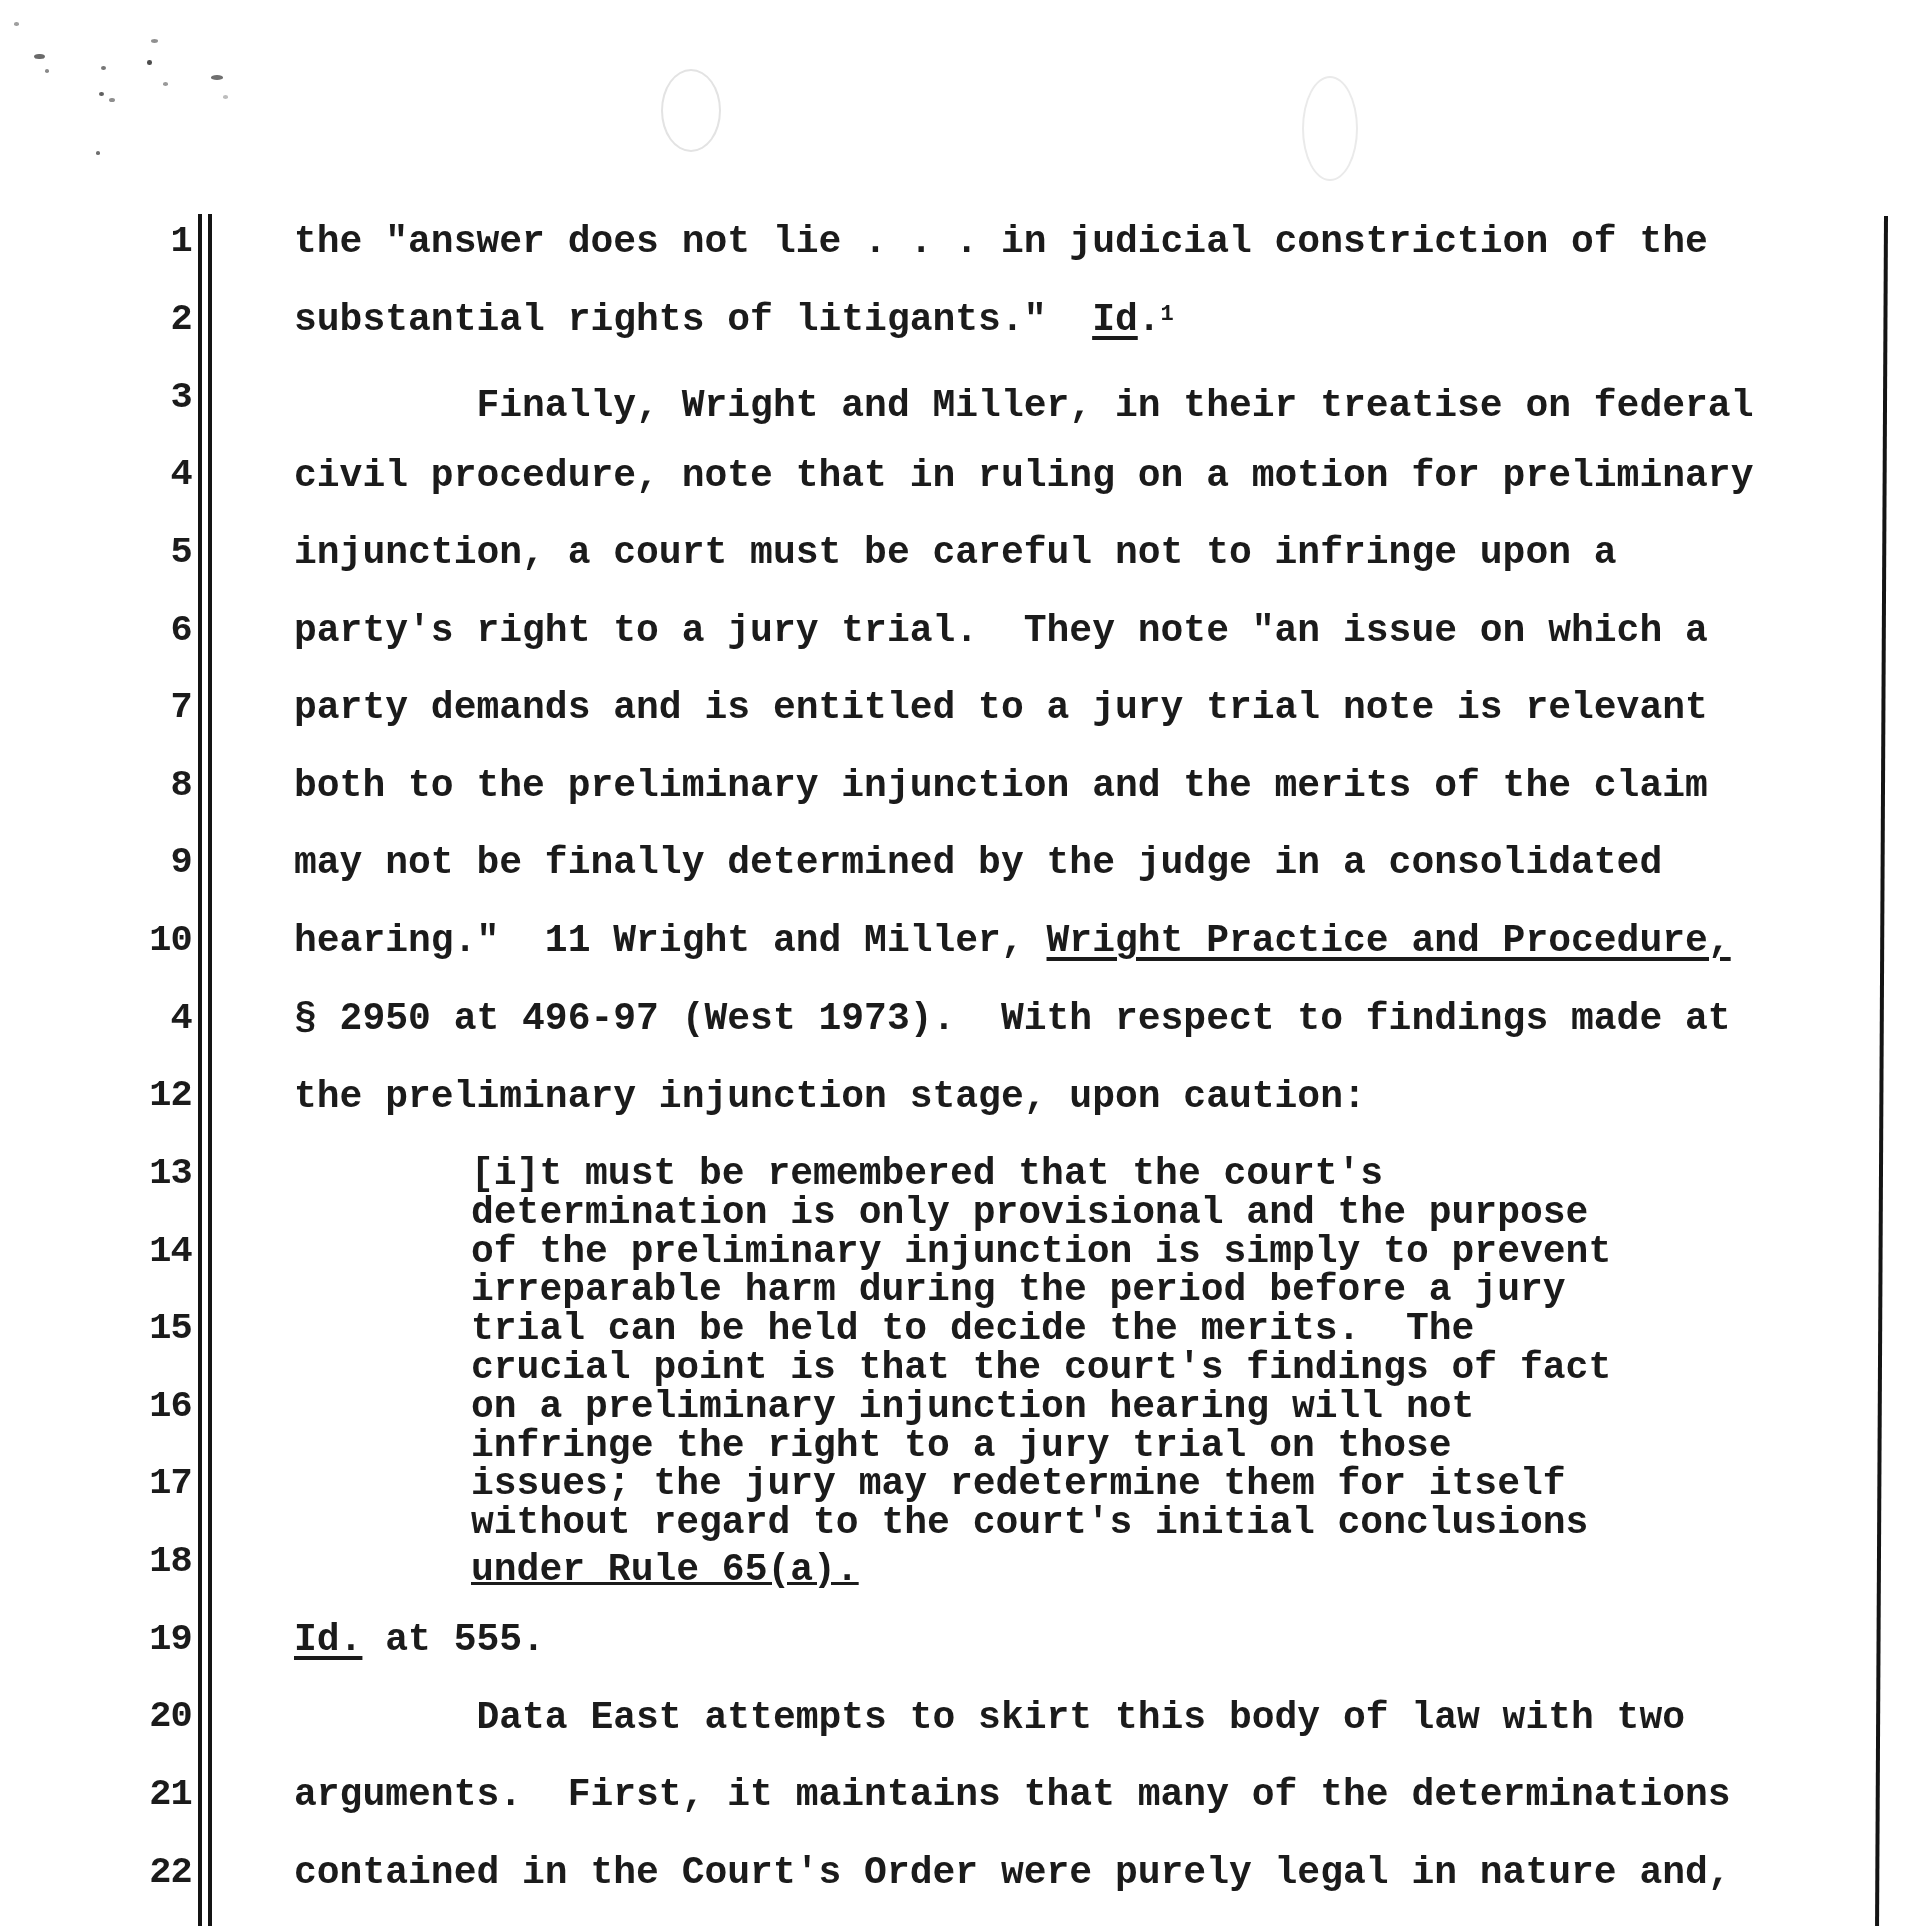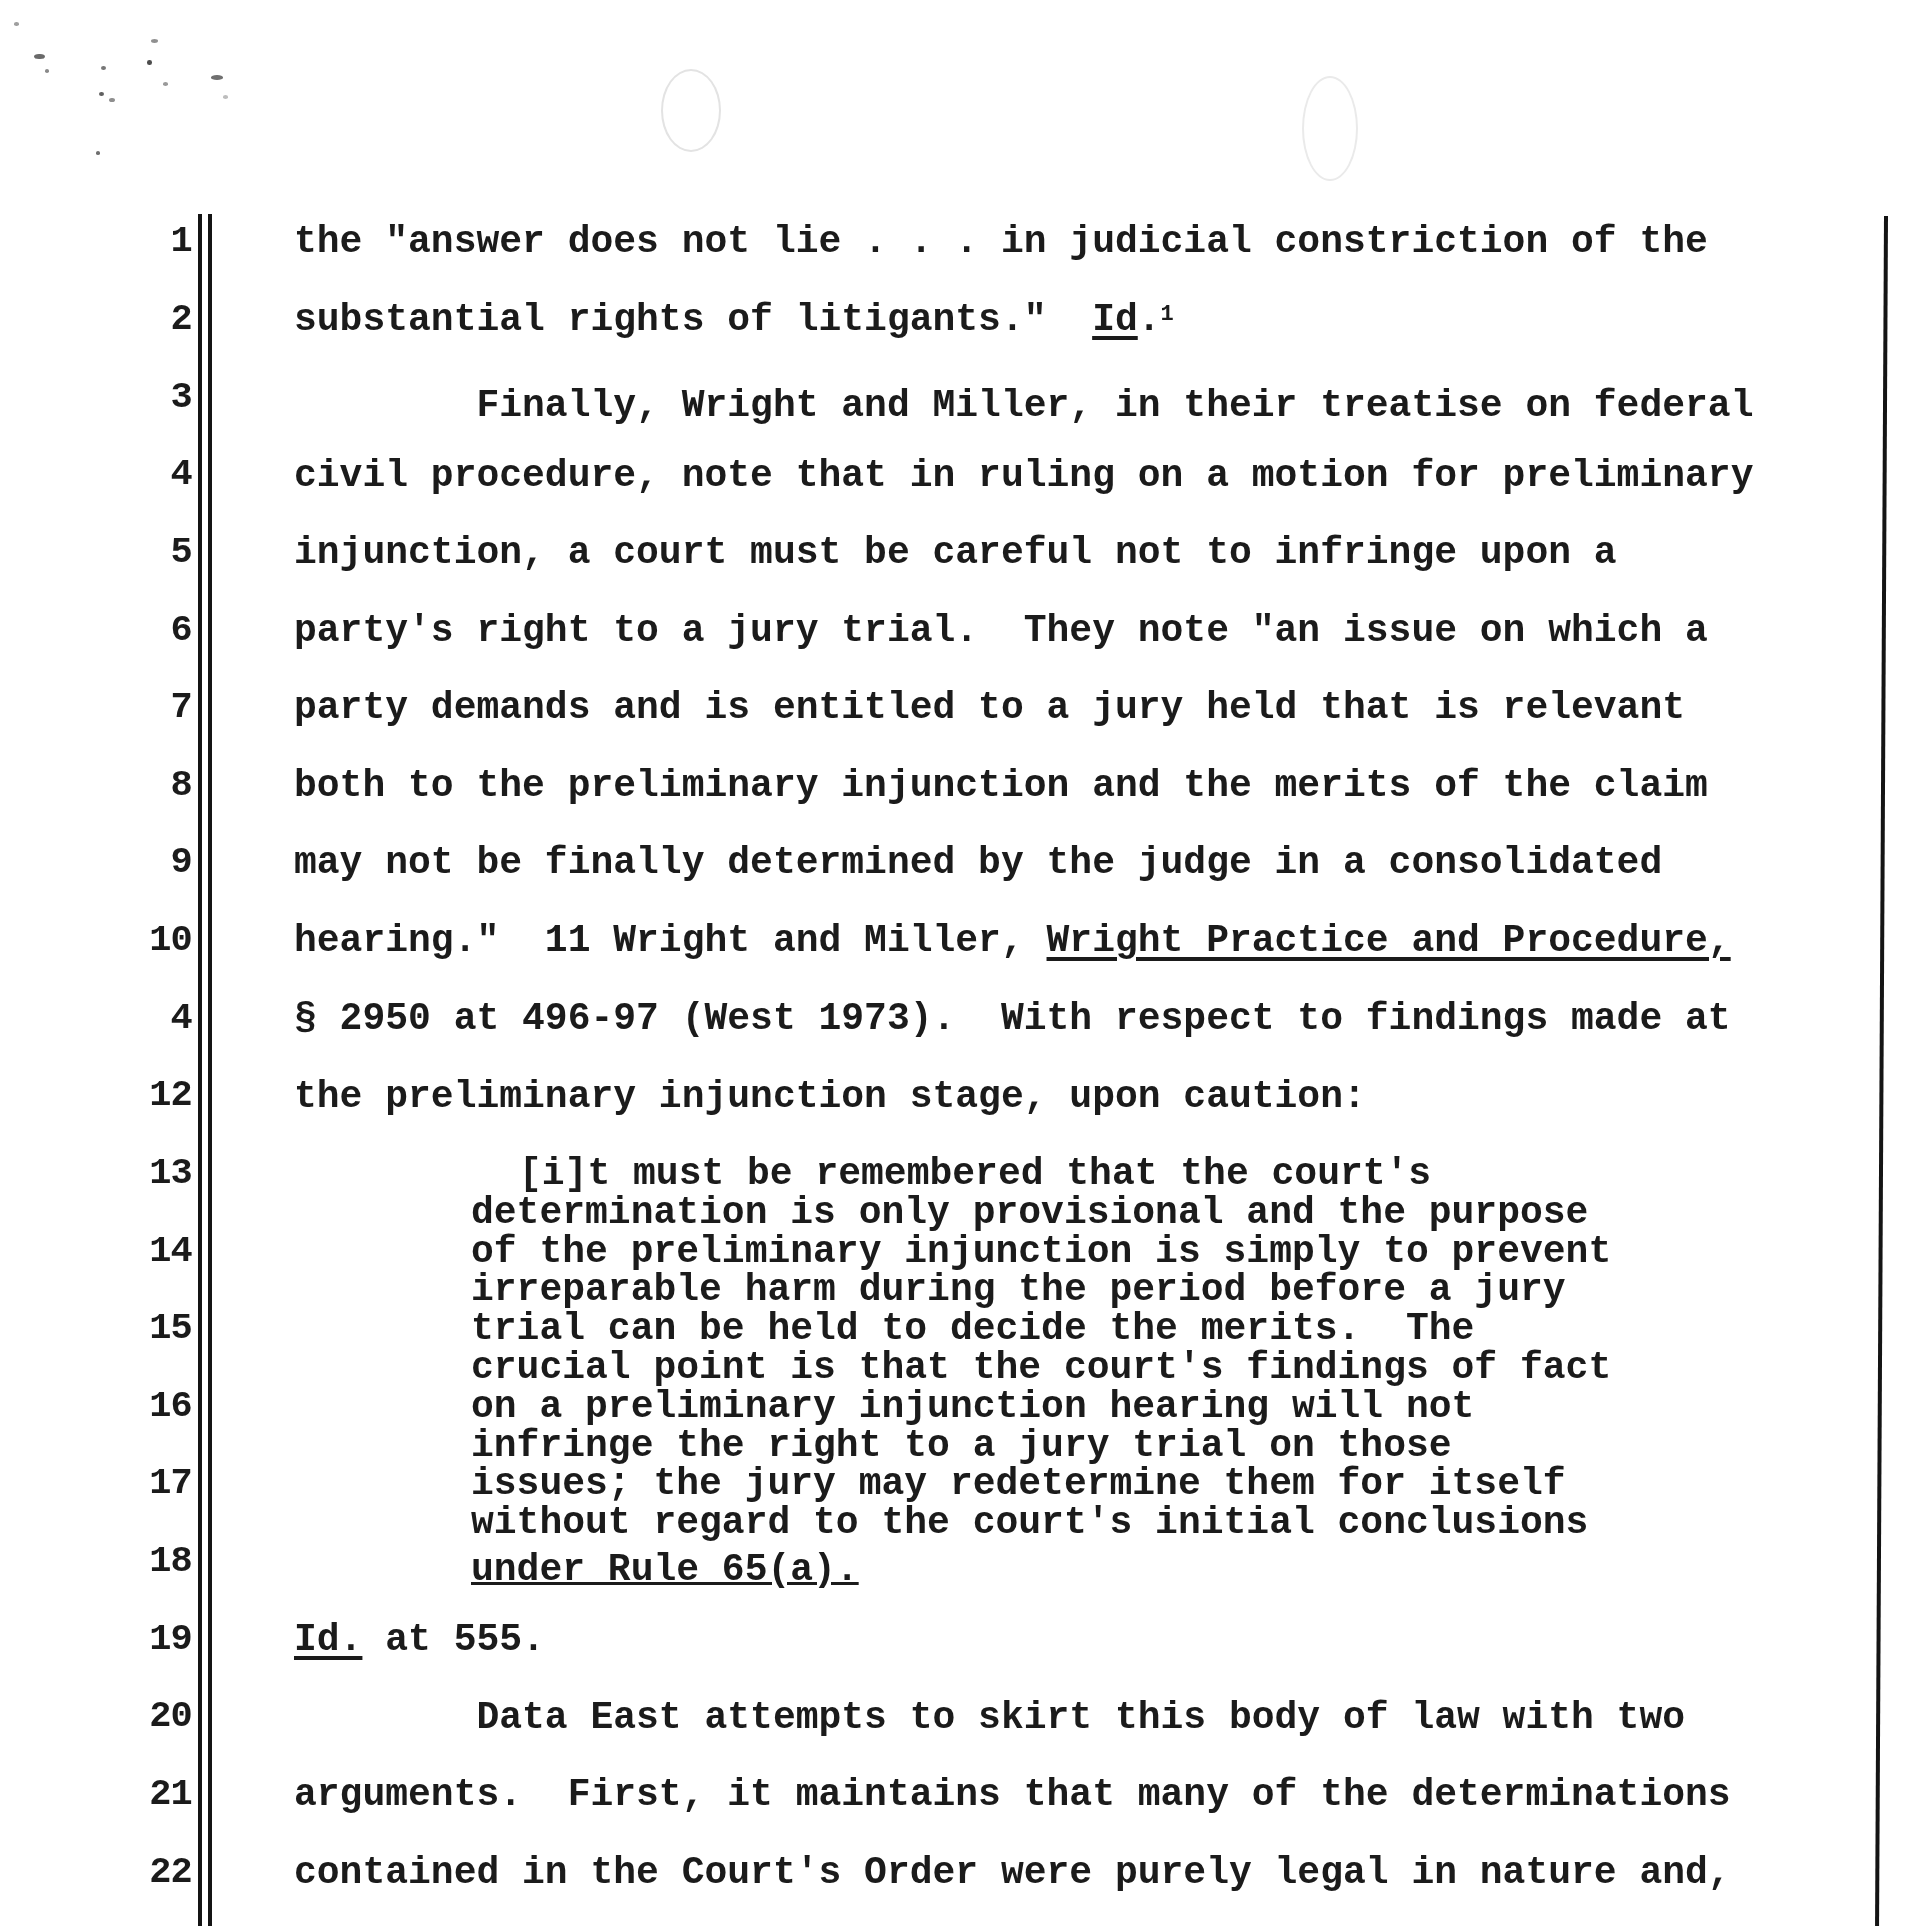--- a/index.html
+++ b/index.html
@@ -106,27 +106,27 @@
       <div class="lineno" style="top: 1924px;">23</div>
     </div>
 
   <div>
       <div class="tline main" style="top: 216px; left: 294px;"><span>the "answer does not lie . . . in judicial constriction of the</span></div>
       <div class="tline main" style="top: 294px; left: 294px;"><span>substantial rights of litigants."  </span><span class="u">Id</span><span>.</span><span class="sup">1</span></div>
       <div class="tline main" style="top: 380px; left: 294px;"><span>        Finally, Wright and Miller, in their treatise on federal</span></div>
       <div class="tline main" style="top: 450px; left: 294px;"><span>civil procedure, note that in ruling on a motion for preliminary</span></div>
       <div class="tline main" style="top: 527px; left: 294px;"><span>injunction, a court must be careful not to infringe upon a</span></div>
       <div class="tline main" style="top: 605px; left: 294px;"><span>party's right to a jury trial.  They note "an issue on which a</span></div>
-      <div class="tline main" style="top: 682px; left: 294px;"><span>party demands and is entitled to a jury held that is relevant</span></div>
+      <div class="tline main" style="top: 682px; left: 294px;"><span>party demands and is entitled to a jury trial note is relevant</span></div>
       <div class="tline main" style="top: 760px; left: 294px;"><span>both to the preliminary injunction and the merits of the claim</span></div>
       <div class="tline main" style="top: 837px; left: 294px;"><span>may not be finally determined by the judge in a consolidated</span></div>
       <div class="tline main" style="top: 915px; left: 294px;"><span>hearing."  11 Wright and Miller, </span><span class="u">Wright Practice and Procedure,</span></div>
       <div class="tline main" style="top: 993px; left: 294px;"><span>§ 2950 at 496-97 (West 1973).  With respect to findings made at</span></div>
       <div class="tline main" style="top: 1071px; left: 294px;"><span>the preliminary injunction stage, upon caution:</span></div>
-      <div class="tline quote" style="top: 1148px; left: 471px; margin-left: 48px;"><span>[i]t must be remembered that the court's</span></div>
+      <div class="tline quote" style="top: 1148px; left: 471px;"><span>[i]t must be remembered that the court's</span></div>
       <div class="tline quote" style="top: 1187px; left: 471px;"><span>determination is only provisional and the purpose</span></div>
       <div class="tline quote" style="top: 1226px; left: 471px;"><span>of the preliminary injunction is simply to prevent</span></div>
       <div class="tline quote" style="top: 1264px; left: 471px;"><span>irreparable harm during the period before a jury</span></div>
       <div class="tline quote" style="top: 1303px; left: 471px;"><span>trial can be held to decide the merits.  The</span></div>
       <div class="tline quote" style="top: 1342px; left: 471px;"><span>crucial point is that the court's findings of fact</span></div>
       <div class="tline quote" style="top: 1381px; left: 471px;"><span>on a preliminary injunction hearing will not</span></div>
       <div class="tline quote" style="top: 1420px; left: 471px;"><span>infringe the right to a jury trial on those</span></div>
       <div class="tline quote" style="top: 1458px; left: 471px;"><span>issues; the jury may redetermine them for itself</span></div>
       <div class="tline quote" style="top: 1497px; left: 471px;"><span>without regard to the court's initial conclusions</span></div>
       <div class="tline quote" style="top: 1544px; left: 471px; text-decoration: underline;"><span>under Rule 65(a).</span></div>

